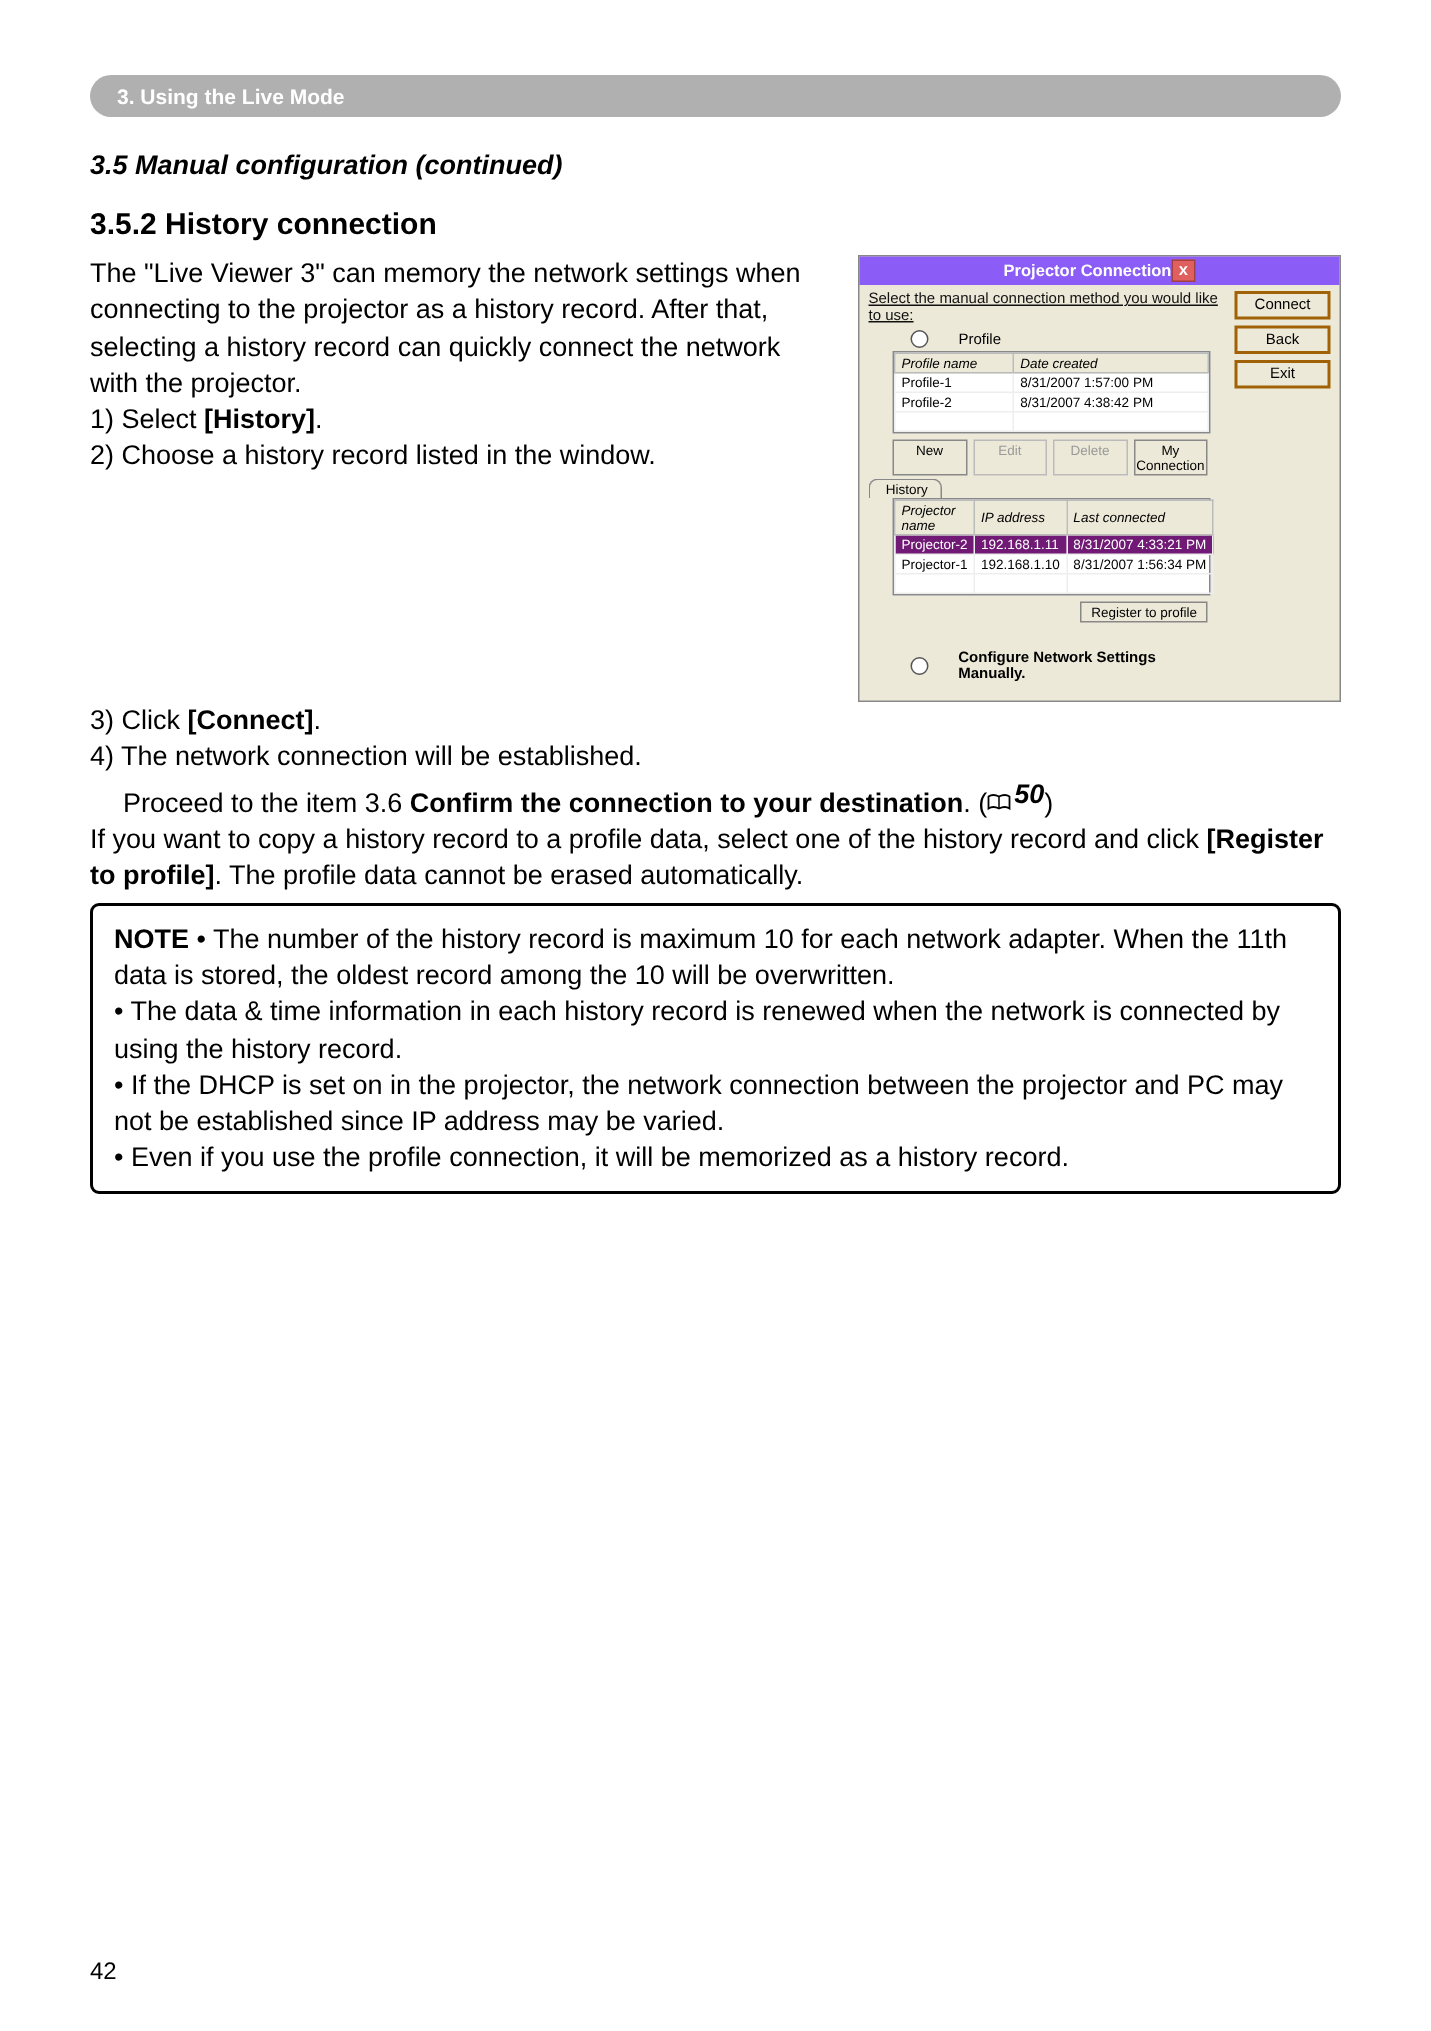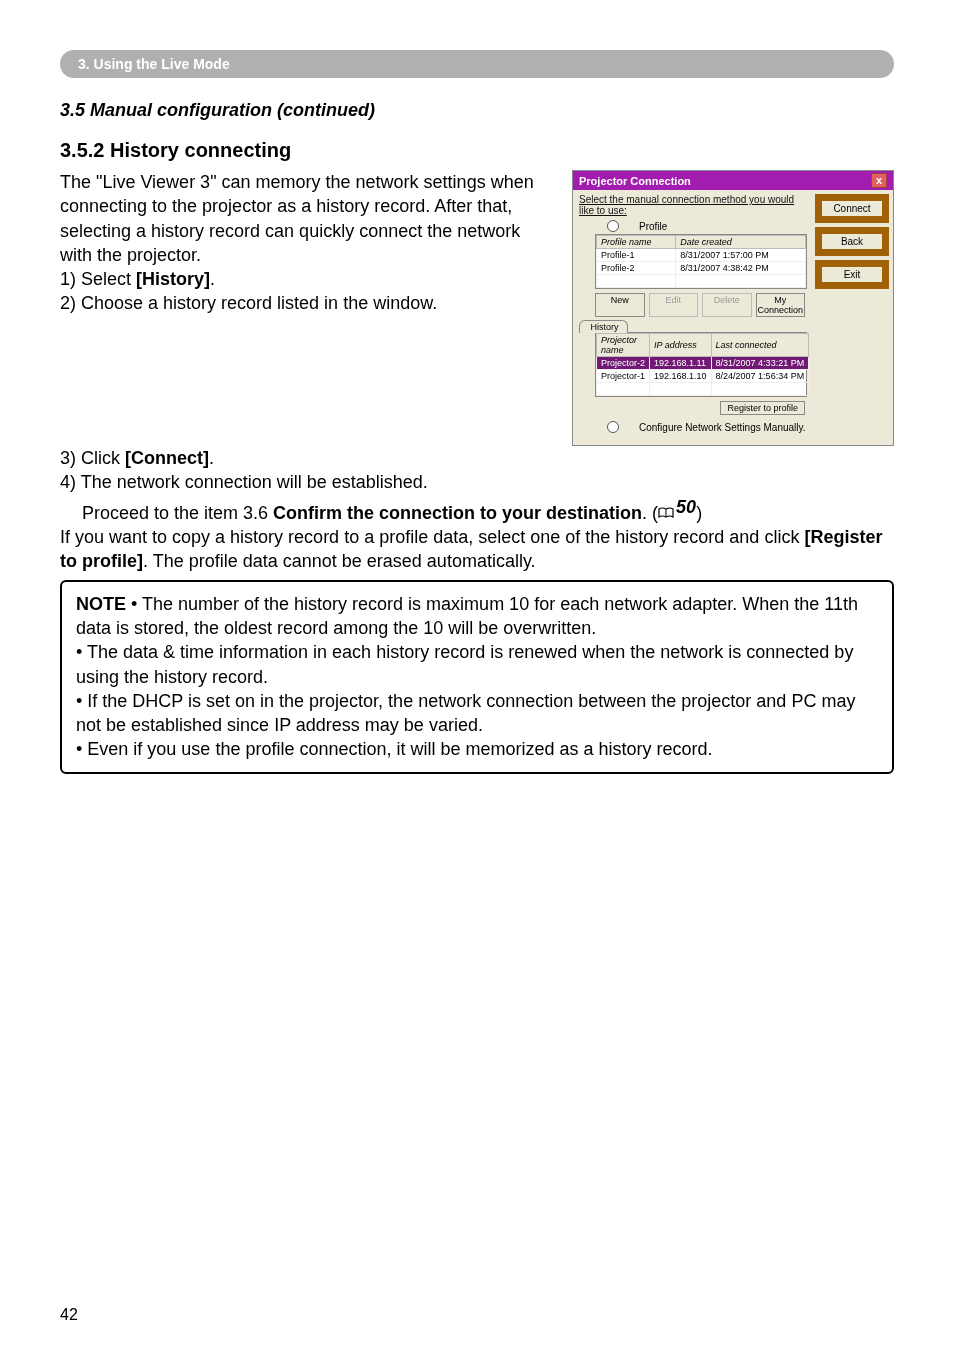--- a/index.html
+++ b/index.html
@@ -53,27 +53,27 @@
   .indent { margin-left: 22px; }
   .screenshot {
     width: 320px;
     flex-shrink: 0;
     border: 1px solid #888;
     background: #ece9d8;
     font-size: 10px;
     font-family: Tahoma, Arial, sans-serif;
   }
   .ss-title {
-    background: #a21caf;
+    background: #8b5cf6;
     color: #fff;
     padding: 2px 6px;
     font-size: 11px;
     font-weight: bold;
     display: flex;
-    justify-content: space-between;
+    justify-content: center;
     align-items: center;
   }
   .ss-close {
     background: #e06060;
     color: #fff;
     width: 14px;
     height: 13px;
     line-height: 12px;
     text-align: center;
     border: 1px solid #a04040;
@@ -112,21 +112,21 @@
   .ss-btn.dis { color: #999; border-color: #bbb; }
   .ss-btn.tab {
     border-radius: 6px 6px 0 0;
     border-bottom: none;
     background: #ece9d8;
     padding: 1px 8px;
     flex: none;
   }
   .ss-right-col { display:flex; flex-direction: column; gap: 4px; }
   .ss-right-btn {
-    background: #ece9d8; border: 7px solid #a16207; font-size: 10px; padding: 2px 0; width: 60px; text-align: center;
+    background: #ece9d8; border: 2px solid #a16207; font-size: 10px; padding: 2px 0; width: 60px; text-align: center;
   }
   .ss-flex { display:flex; justify-content: space-between; gap: 8px; }
   .ss-regbtn { margin-left: 16px; width: 210px; display:flex; justify-content:flex-end; margin-top:2px; }
   .ss-regbtn .ss-btn { flex: none; padding: 1px 6px; }
 
   .booklink {
     display: inline-flex; align-items: center; gap: 2px;
   }
   .book-icon {
     width: 16px; height: 12px; display:inline-block; position:relative;
@@ -151,21 +151,21 @@
   }
 </style>
 </head>
 <body>
 
 <div class="page">
   <div class="breadcrumb">3. Using the Live Mode</div>
 
   <div class="section-heading">3.5 Manual configuration (continued)</div>
 
-  <div class="subsection-heading">3.5.2 History connecting</div>
+  <div class="subsection-heading">3.5.2 History connection</div>
 
   <div class="body-wrap">
     <div class="body-text">
       <p class="para">The "Live Viewer 3" can memory the network settings when connecting to the projector as a history record. After that, selecting a history record can quickly connect the network with the projector.</p>
 
       <p class="para">
         <span>1) Select </span><b>[History]</b><span>.</span>
       </p>
 
       <p class="para">2) Choose a history record listed in the window.</p>
@@ -227,34 +227,34 @@
                   <th>Last connected</th>
                 </tr>
                 <tr class="sel">
                   <td>Projector-2</td>
                   <td>192.168.1.11</td>
                   <td>8/31/2007 4:33:21 PM</td>
                 </tr>
                 <tr>
                   <td>Projector-1</td>
                   <td>192.168.1.10</td>
-                  <td>8/24/2007 1:56:34 PM</td>
+                  <td>8/31/2007 1:56:34 PM</td>
                 </tr>
                 <tr>
                       <td>&nbsp;</td>
                       <td></td>
                       <td></td>
                     </tr>
               </tbody>
                 </table>
             </div>
             <div class="ss-regbtn">
               <div class="ss-btn">Register to profile</div>
             </div>
-            <div class="ss-radio" style="margin-top:6px;">
+            <div class="ss-radio" style="margin-top:18px;font-weight:bold;">
               <span class="dot"></span>
               <span>Configure Network Settings Manually.</span>
             </div>
           </div>
           <div class="ss-right-col">
             <div class="ss-right-btn">Connect</div>
             <div class="ss-right-btn">Back</div>
             <div class="ss-right-btn">Exit</div>
           </div>
         </div>

